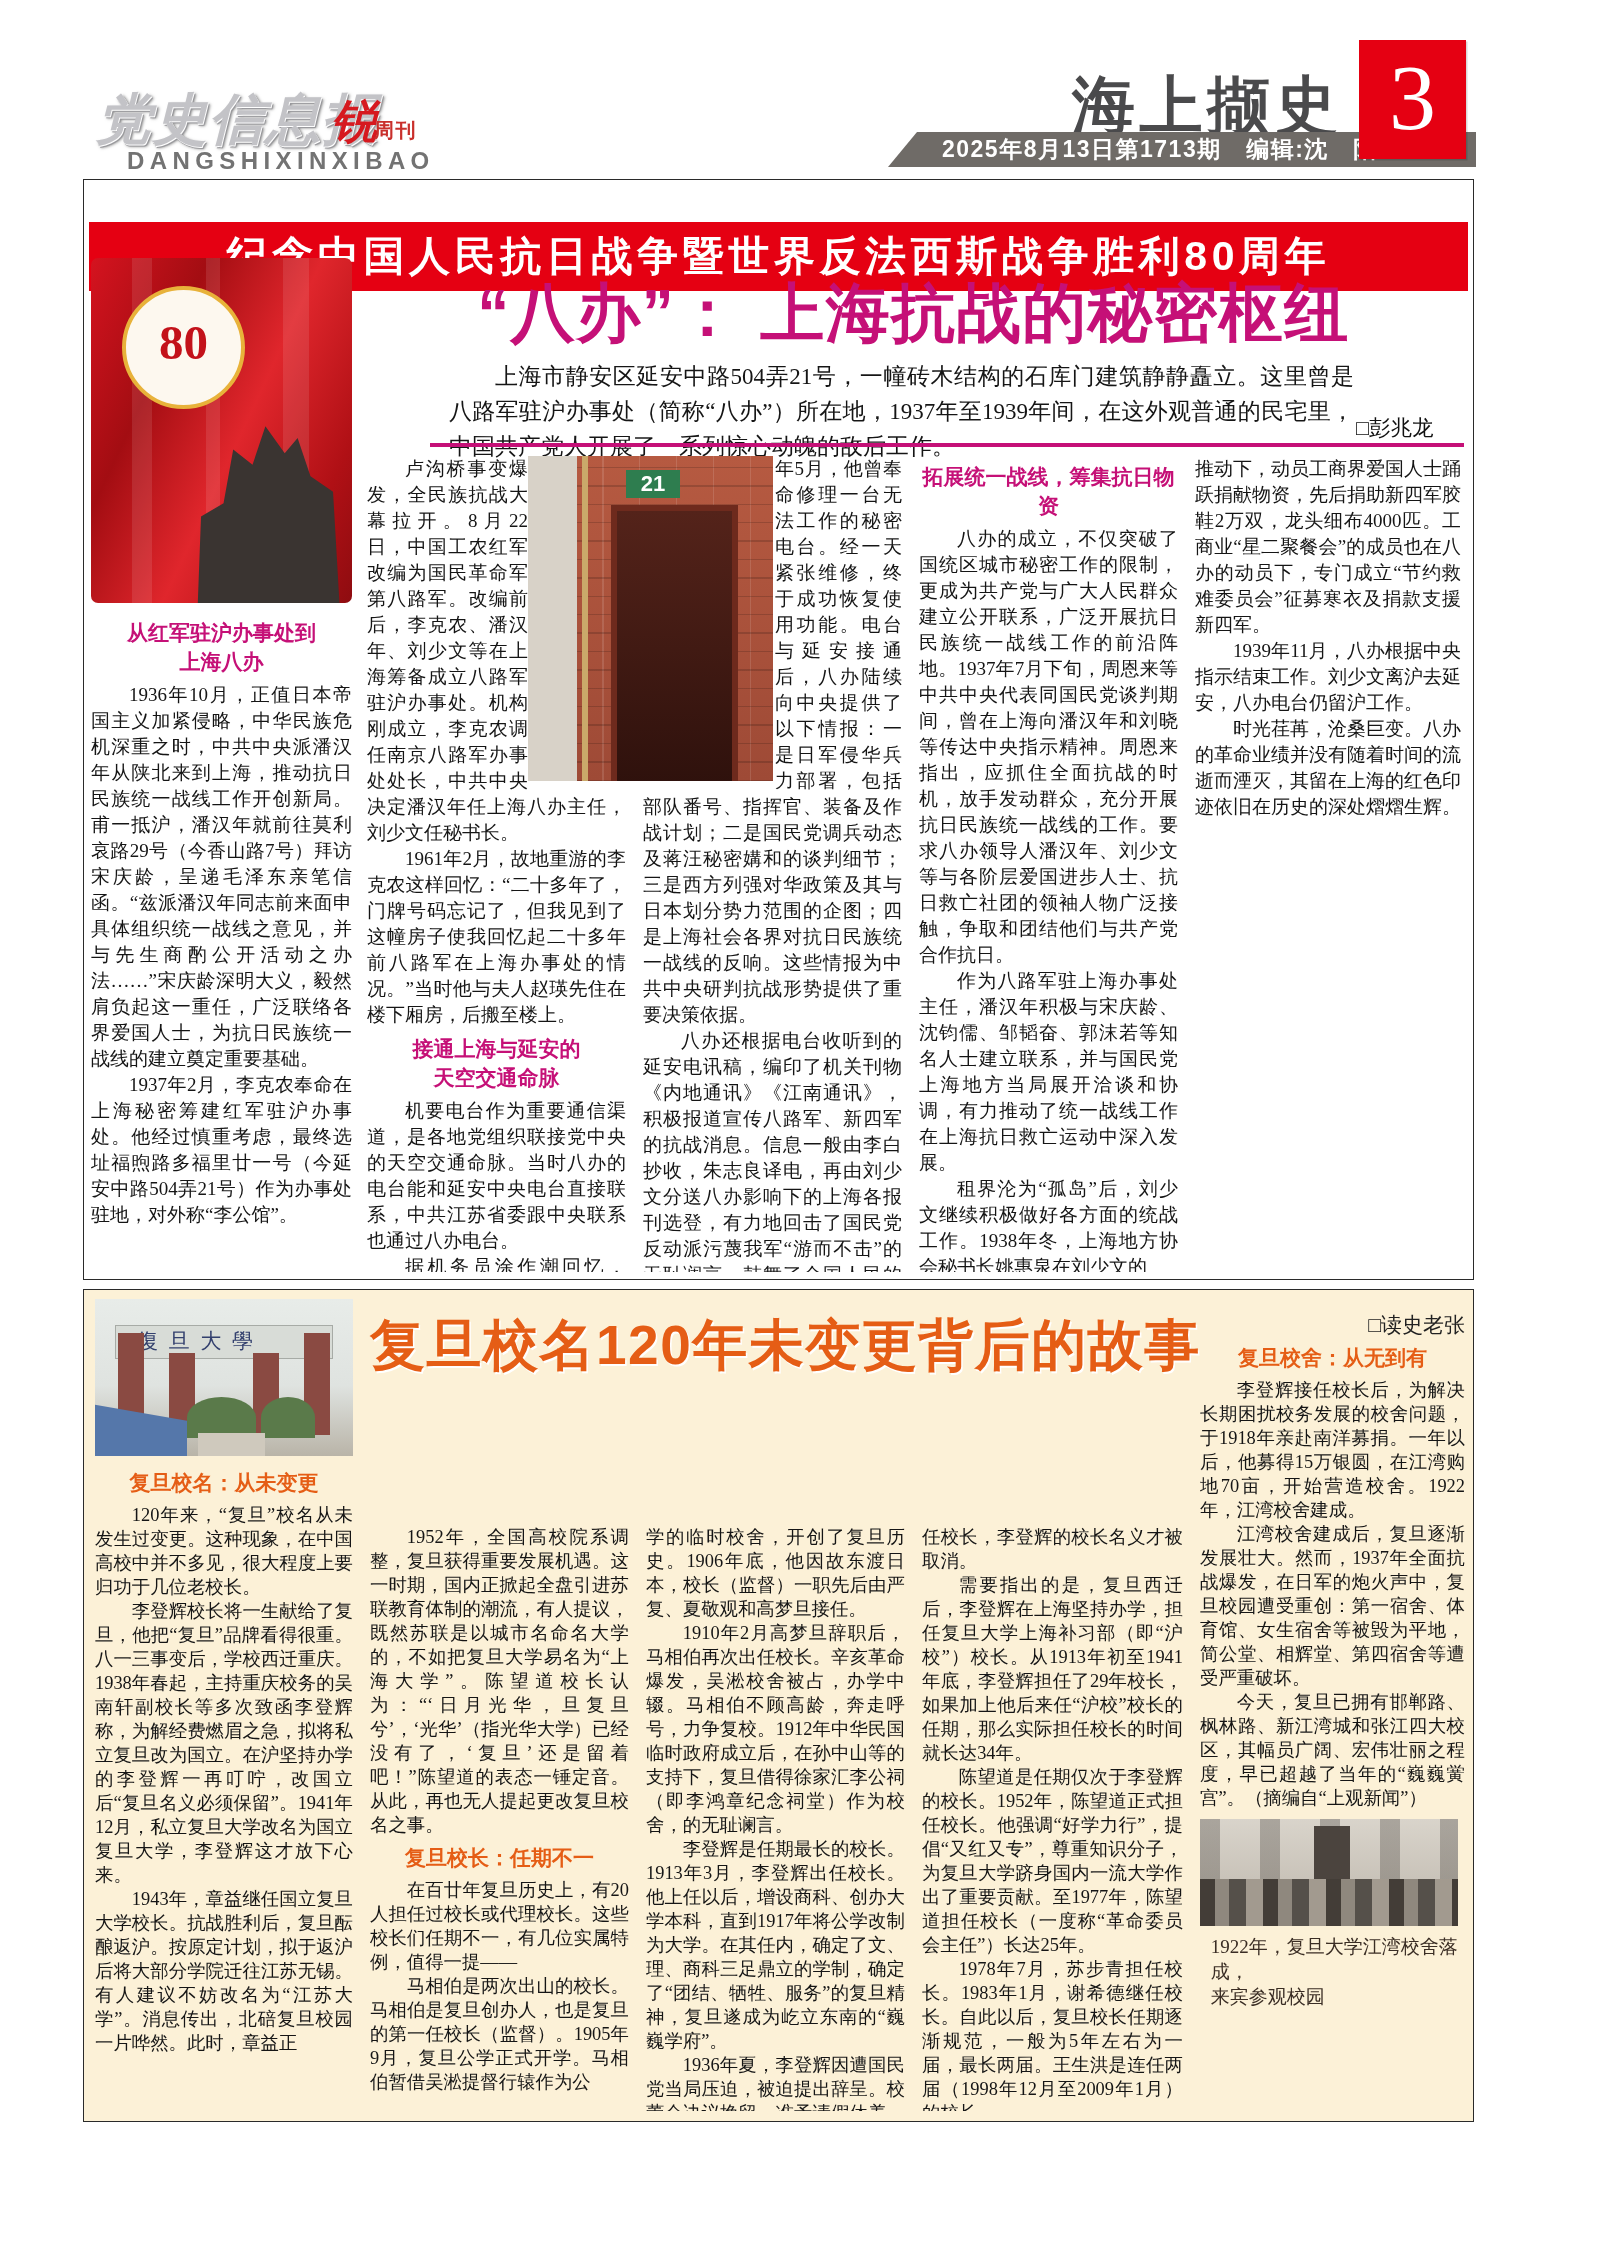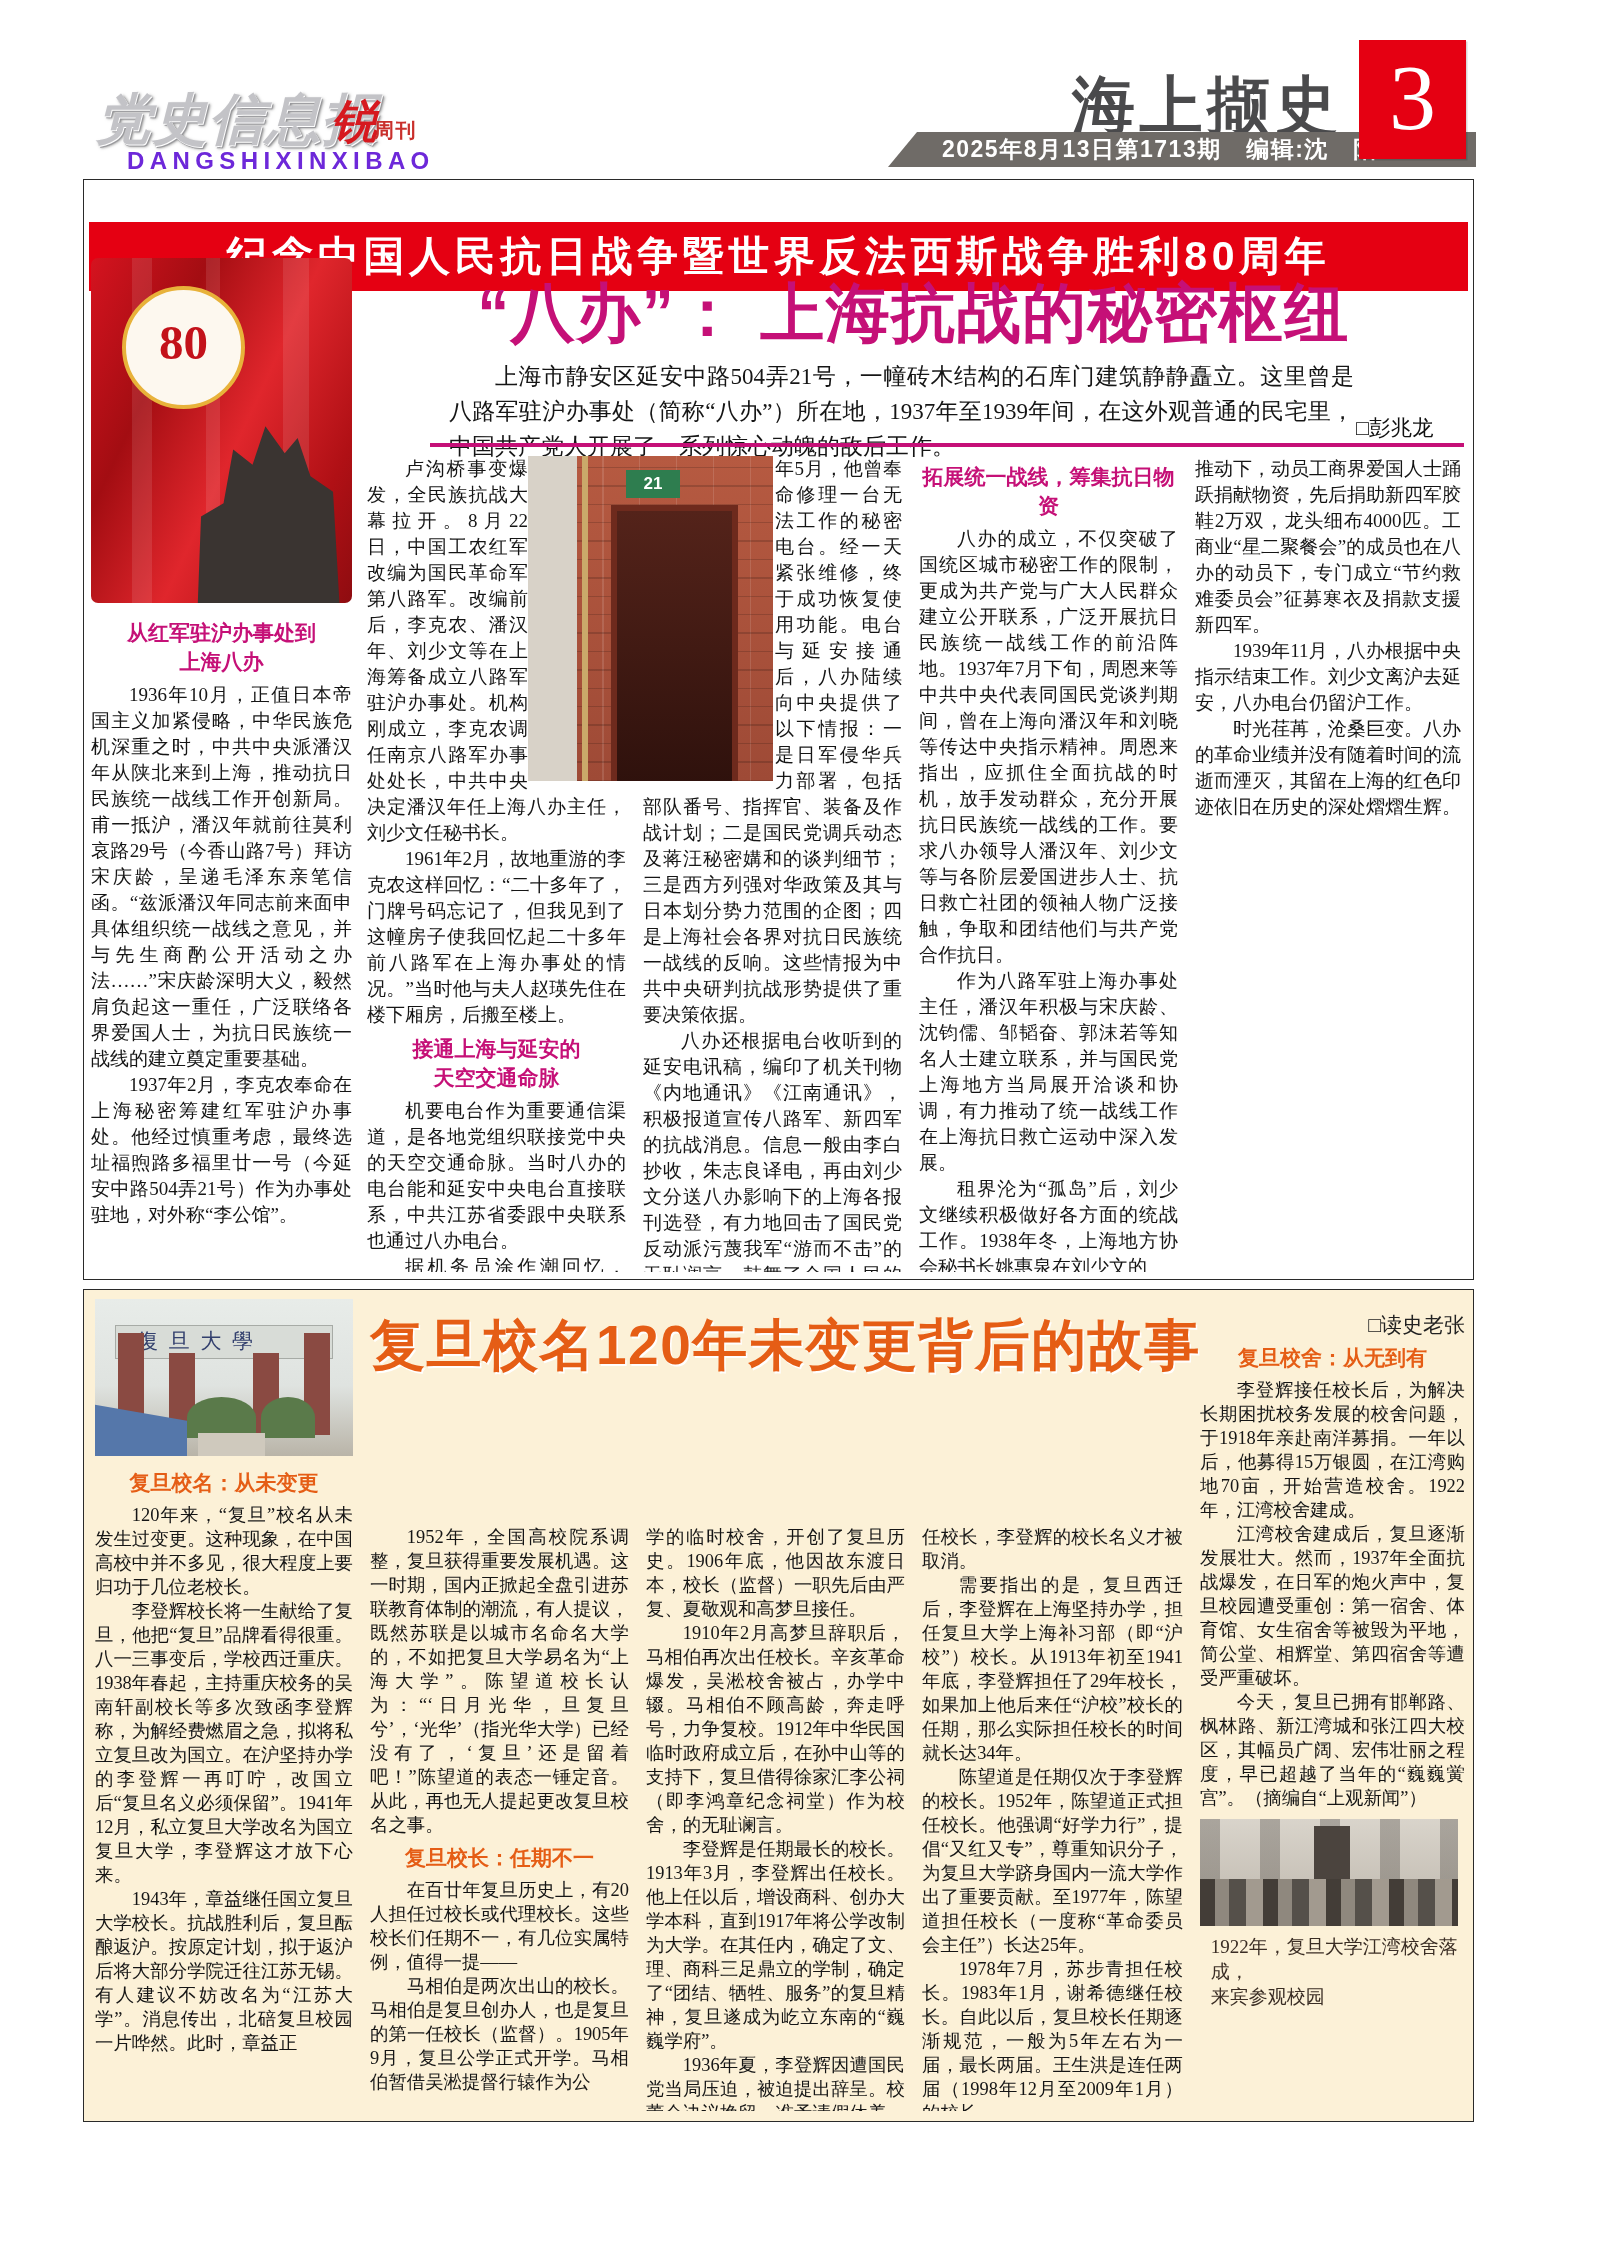--- a/index.html
+++ b/index.html
@@ -8,21 +8,21 @@
   .abs{position:absolute;}
 
   
   .masthead{font-family:"Liberation Sans",sans-serif;font-weight:bold;font-style:italic;
             font-size:55px;color:#c3c3c7;letter-spacing:1.5px;
             text-shadow:0.8px 0.8px 0 #fff,1.5px 1.5px 0 #9a9a9e,2.3px 2.3px 3.1px #777;}
   .masthead-sub{font-family:"Liberation Serif",serif;font-weight:bold;font-size:46px;color:#d6191f;
                 font-style:italic;}
   .masthead-sub2{font-family:"Liberation Sans",sans-serif;font-weight:bold;font-size:20px;color:#c9302c;
                  letter-spacing:1.5px;}
-  .masthead-pinyin{font-family:"Liberation Sans",sans-serif;font-weight:bold;font-size:24px;color:#6d28d9;
+  .masthead-pinyin{font-family:"Liberation Sans",sans-serif;font-weight:bold;font-size:24px;color:#737373;
                    letter-spacing:5.4px;}
   .section-title{font-family:"Liberation Sans",sans-serif;font-weight:bold;font-size:63px;color:#4a4a4c;
                  letter-spacing:4.6px;}
   .page-num-box{background:#e50012;width:107px;height:119px;text-align:center;z-index:3;
                 box-shadow:1.5px 1.5px 0 rgba(0,0,0,.15);}
   .page-num{font-family:"Liberation Serif",serif;color:#fff;font-size:94px;line-height:115px;}
   .date-bar{background:#6f6b67;height:35px;clip-path:polygon(29px 0,100% 0,100% 100%,0 100%);
             font-family:"Liberation Sans",sans-serif;font-weight:bold;color:#fff;font-size:23px;
             line-height:35px;padding-left:54px;letter-spacing:1.5px;box-sizing:border-box;}
 
@@ -67,21 +67,21 @@
           clip-path:polygon(8% 100%,10% 55%,24% 48%,30% 20%,42% 28%,50% 8%,62% 22%,70% 14%,78% 34%,92% 42%,96% 100%);}
   .ph-door{background:linear-gradient(#b65a41,#9e4a36);}
   .brick{position:absolute;inset:0;
          background:repeating-linear-gradient(0deg,rgba(0,0,0,.16) 0 1.5px,transparent 1.5px 18.4px),
                     repeating-linear-gradient(90deg,rgba(255,255,255,.12) 0 1.5px,transparent 1.5px 37px);}
   .door-wall{position:absolute;left:0;top:0;bottom:0;width:49px;background:#d8d2c8;}
   .door-pipe{position:absolute;left:54px;top:0;bottom:0;width:6.1px;background:#caa96a;}
   .door-open{position:absolute;left:83px;top:49px;width:115px;height:276px;
              background:linear-gradient(#54231a,#2e110c);border:6.1px solid #6e2a1d;}
   .door-sign{position:absolute;left:98px;top:14px;width:54px;height:28px;background:#2e7d4f;
-             color:#fff;font-family:"Liberation Sans",sans-serif;font-weight:bold;font-size:17px;
+             color:#fff;font-family:"Liberation Sans",sans-serif;font-weight:bold;font-size:22px;
              text-align:center;line-height:28px;}
   .ph-gate{background:linear-gradient(#e8ece9 0%,#dfe3e0 55%,#b9b4a8 100%);}
   .gate-beam{position:absolute;left:20px;right:20px;top:26px;height:32px;background:#d8dcd7;
              border:1.5px solid #a7aba6;text-align:left;padding-left:21px;}
   .gate-sign-text{font-family:"Liberation Serif",serif;color:#33406e;font-size:21px;line-height:31px;letter-spacing:10.7px;}
   .gate-pillar{position:absolute;top:34px;bottom:21.5px;width:26px;background:#8a4a42;}
   .gate-bush{position:absolute;bottom:18.4px;width:69px;height:41px;border-radius:50% 50% 0 0;background:#5a7a4a;}
   .gate-tarp{position:absolute;left:0;bottom:0;width:92px;height:64px;background:#5577aa;
              clip-path:polygon(0 20%,100% 45%,100% 100%,0 100%);}
   .gate-road{position:absolute;left:40%;bottom:0;width:26%;height:23px;background:#cfc9bd;}

